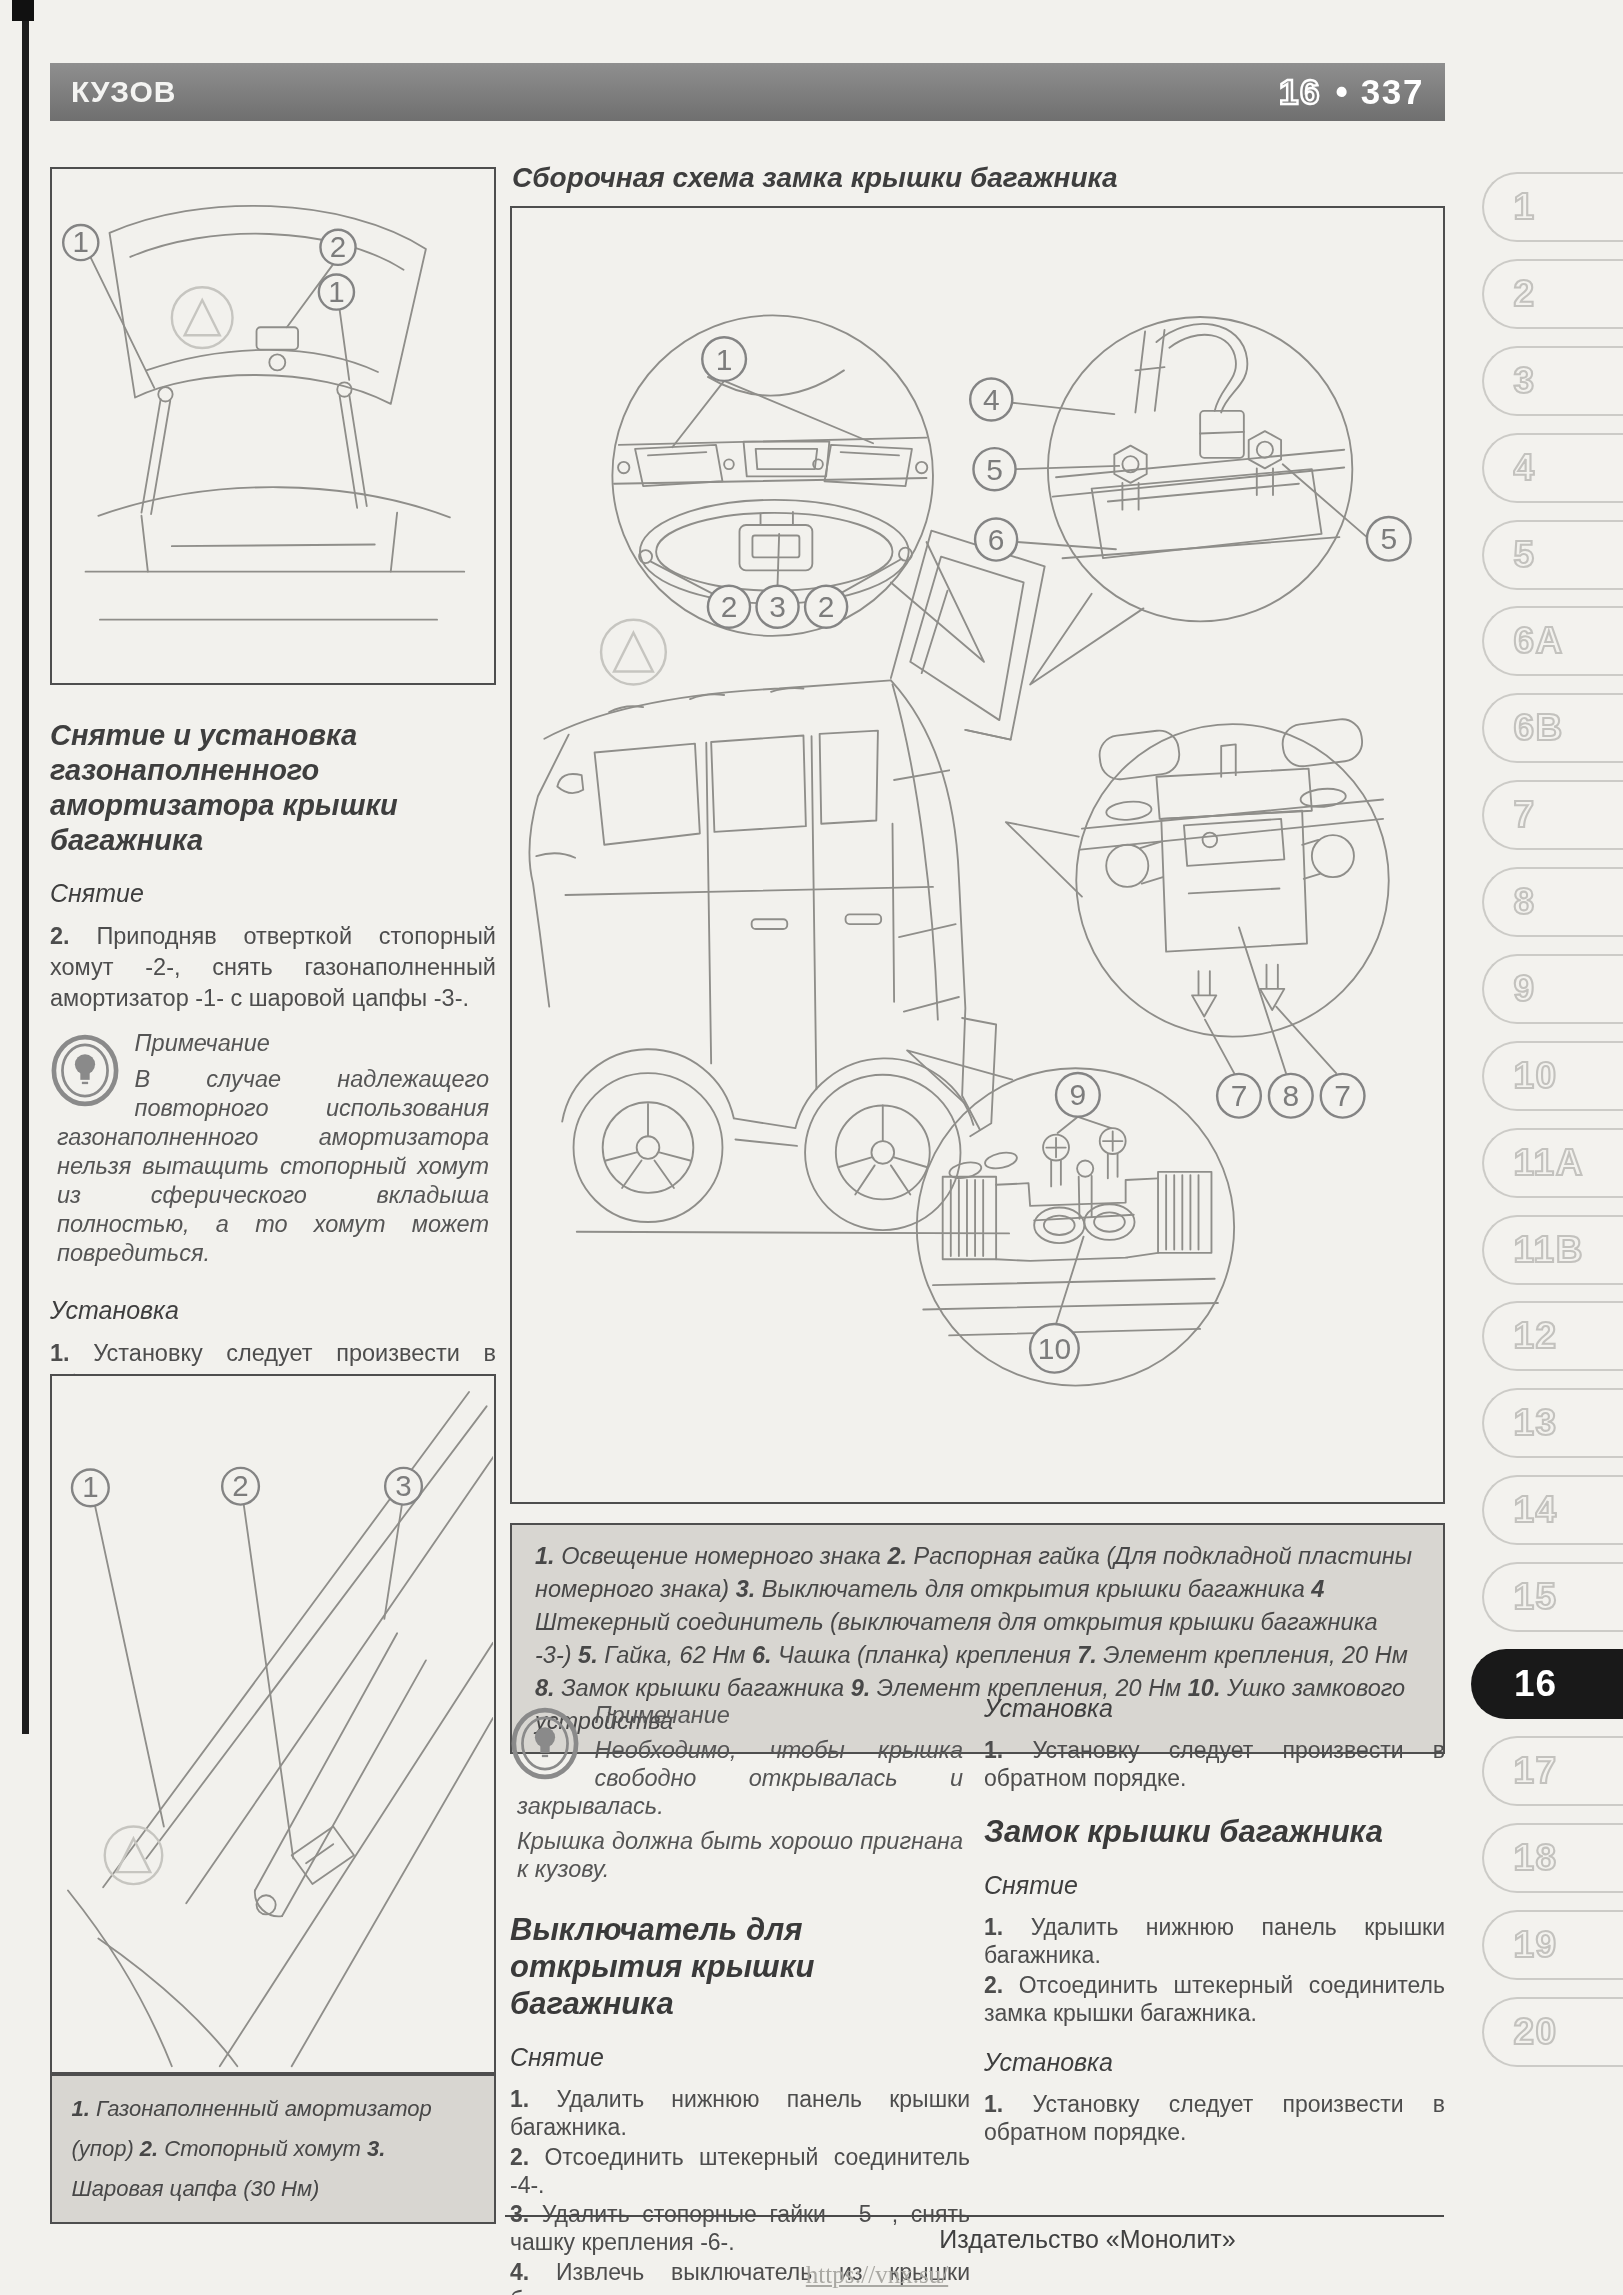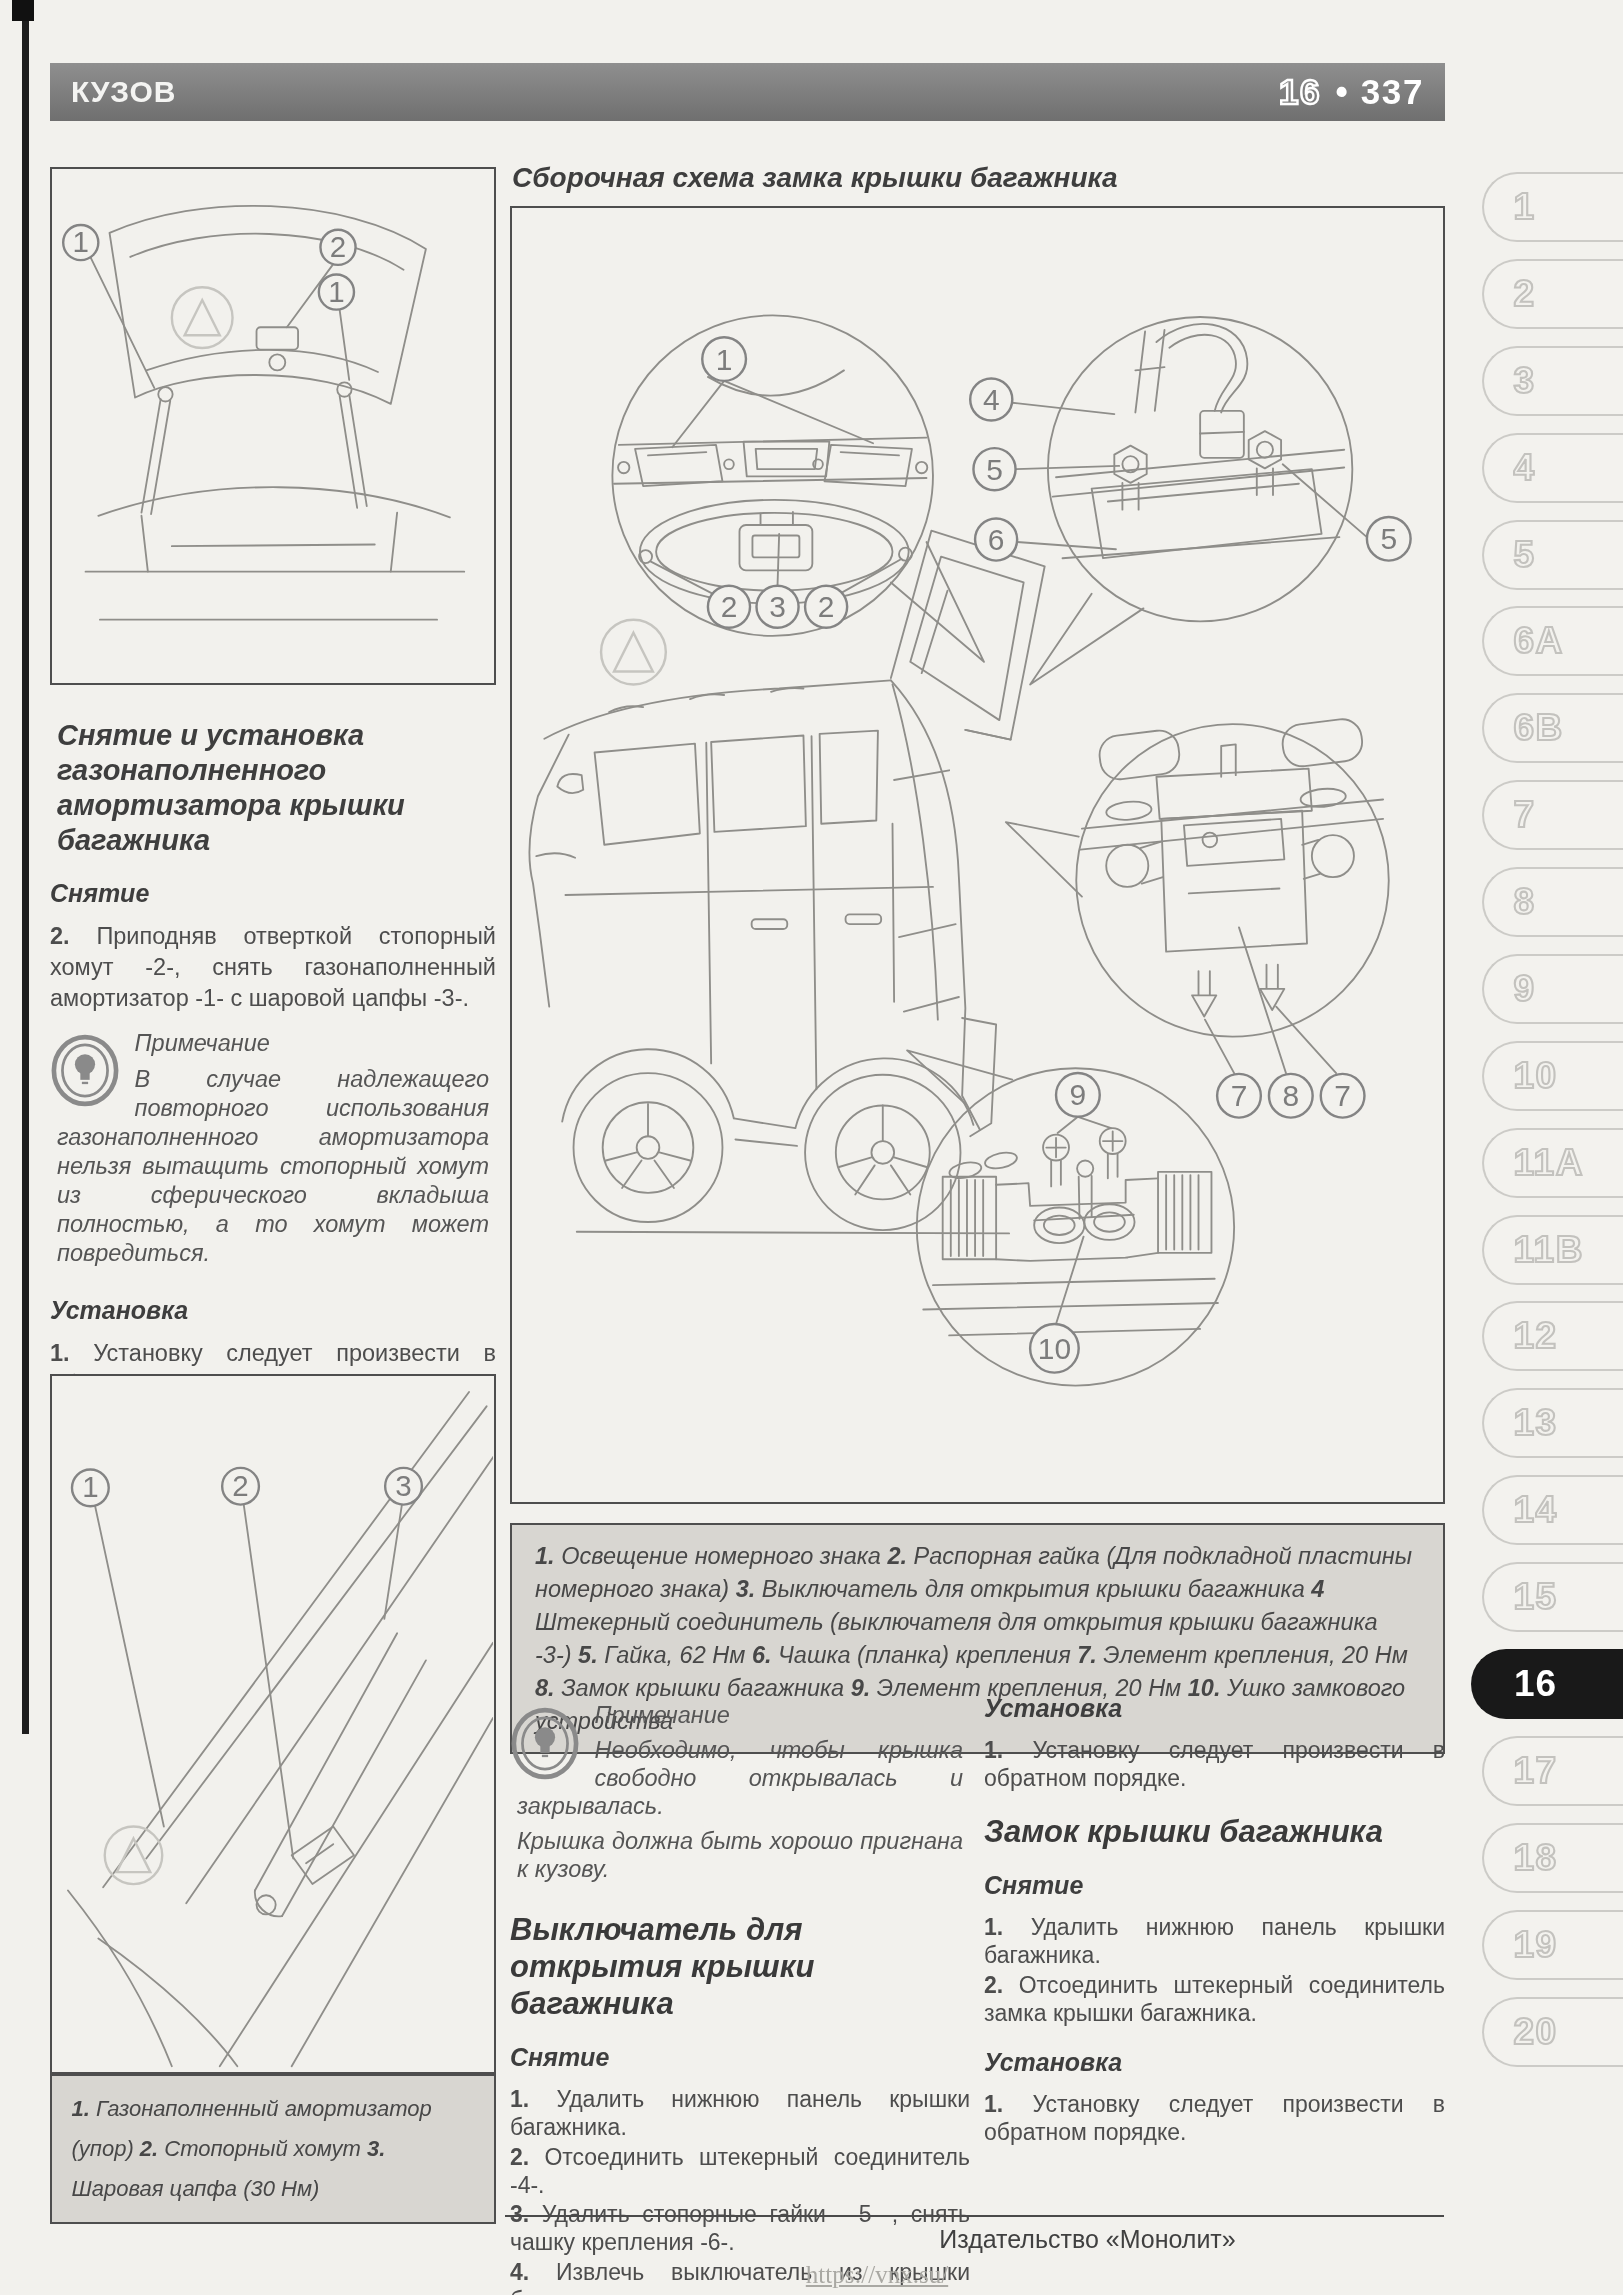--- a/index.html
+++ b/index.html
@@ -36,21 +36,21 @@
   .figbox{position:absolute; border:2.4px solid #4e4e4e; box-sizing:border-box; background:#f2f1ed;}
   .capbox{position:absolute; background:#d8d6d1; border:2.4px solid #4e4e4e; box-sizing:border-box;
     font-style:italic; color:#474747; padding:13px 19.5px;}
   .capbox b{font-weight:bold;}
 
   
   .main-title{position:absolute; left:512px; top:162px; width:934px;
     font-size:28px; font-weight:bold; font-style:italic; color:#3e3e3e;}
   .article-title{font-size:29px; line-height:35px; font-weight:bold; font-style:italic; color:#3e3e3e; margin:0 0 21px 0;}
   .sec-title{font-size:31px; line-height:37px; font-weight:bold; font-style:italic; color:#3a3a3a; margin:21px 0 16px 0;}
-  .subhead{font-size:25px; font-weight:bold; font-style:italic; color:#3e3e3e; margin:21px 0 13px 0;}
+  .subhead{font-size:25px; font-weight:normal; font-style:italic; color:#3e3e3e; margin:21px 0 13px 0;}
   .flow{position:absolute; box-sizing:border-box;}
   .step{font-size:23.5px; line-height:31px; text-align:justify; margin:0 0 1.6px 0; color:#4d4d4d;}
   .step b{font-weight:bold;}
   .cols .step{font-size:23px; line-height:28px;}
   .note{margin:14.6px 0 4.9px 0; font-style:italic; color:#555;}
   .note:after{content:""; display:block; clear:both;}
   .nicon{float:left; width:70px; height:75px; margin:4.9px 14.6px 3.2px 0;}
   .note p{margin:7px; font-size:23.5px; line-height:29px; text-align:justify;}
   .cols .note p{line-height:28px;}
   .note .nlabel{text-align:left;}
@@ -184,21 +184,21 @@
           <text x="358" y="108">2</text>
         </g>
       <g class="co">
           <circle cx="356" cy="152" r="22"></circle>
           <text x="356" y="164">1</text>
         </g>
     </svg>
   </div>
 
   <div class="flow" style="left:50px; top:718px; width:446px;">
-    <h2 class="article-title" style="margin-top:0;margin-left:7px;">Снятие и установка газонаполненного амортизатора крышки багажника</h2>
+    <h2 class="article-title" style="margin-top:0;">Снятие и установка газонаполненного амортизатора крышки багажника</h2>
     <h3 class="subhead">Снятие</h3>
     <p class="step"><b>2.</b> <span>Приподняв отверткой стопорный хомут -2-, снять газонаполненный амортизатор -1- с шаровой цапфы -3-.</span></p>
     <div class="note">
       <svg class="nicon" viewBox="0 0 90 90">
         <ellipse cx="45" cy="45" rx="40" ry="43" fill="none" stroke="#8a8a8a" stroke-width="6"></ellipse>
         <ellipse cx="45" cy="45" rx="29" ry="33" fill="none" stroke="#8a8a8a" stroke-width="3.5"></ellipse>
         <circle cx="45" cy="37" r="13" fill="#8a8a8a"></circle>
         <path d="M39,48 h12 v9 h-12 z" fill="#8a8a8a"></path>
         <path d="M41,61 h8" stroke="#8a8a8a" stroke-width="3"></path>
       </svg>

